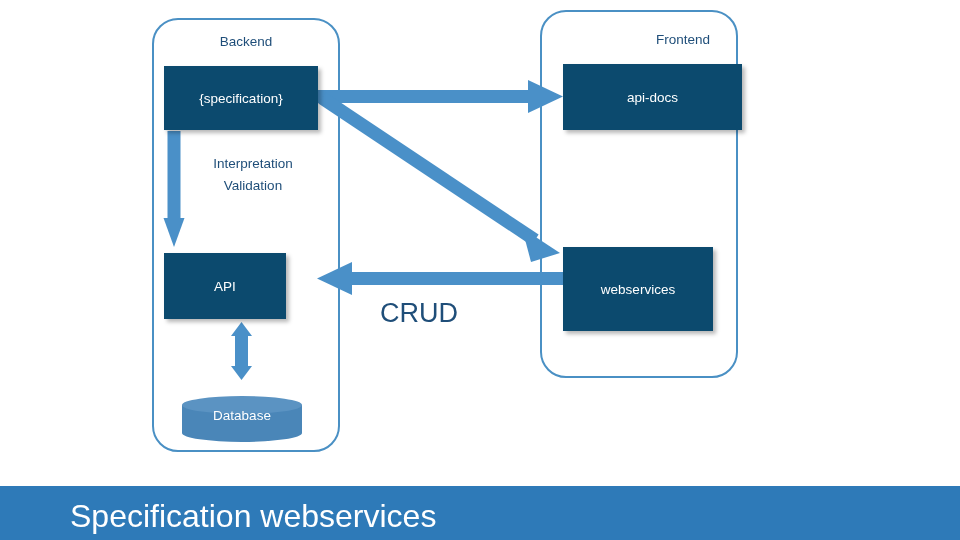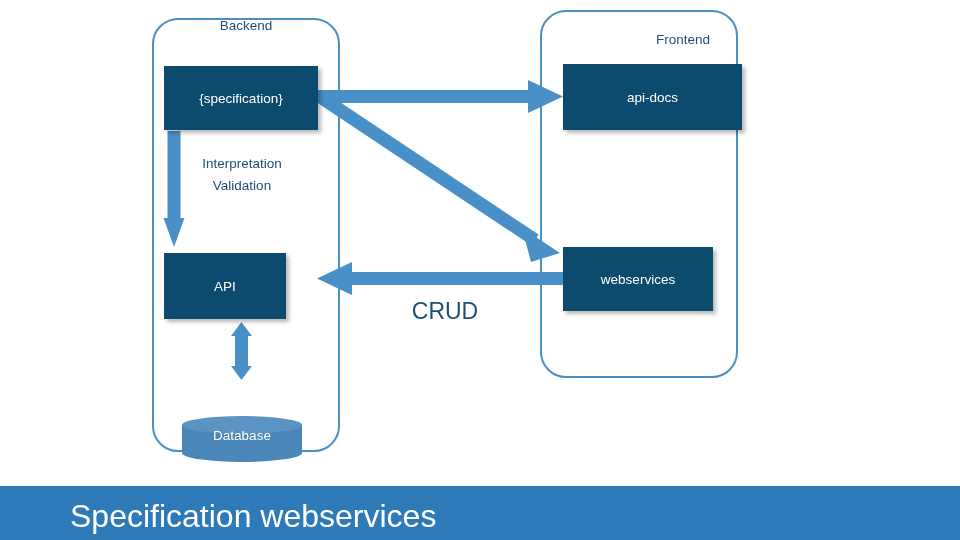--- a/index.html
+++ b/index.html
@@ -40,49 +40,49 @@
 
   
   .label {
     position: absolute;
     color: #1f4e79;
     font-size: 13.5px;
     text-align: center;
     line-height: 1.6;
     white-space: pre-line;
   }
-  #backend-label { left: 152px; top: 15px; width: 188px; }
+  #backend-label { left: 152px; top: 31px; width: 188px; }
   #frontend-label { left: 540px; top: 29px; width: 198px; margin-left: 44px; }
   #interp-label {
-    left: 148px; top: 153px; width: 188px;
+    left: 159px; top: 153px; width: 188px;
     line-height: 1.62;
   }
 
   
   .box {
     position: absolute;
     background: #0c4a6e;
     box-sizing: border-box;
     color: #ffffff;
     font-size: 13.5px;
     display: flex;
     align-items: center;
     justify-content: center;
     text-align: center;
     box-shadow: 3px 3px 4px rgba(0,0,0,0.28);
   }
   #spec-box   { left: 164px; top: 66px;  width: 154px; height: 64px; }
   #api-box    { left: 164px; top: 253px; width: 122px; height: 66px; }
   #apidocs-box{ left: 563px; top: 64px;  width: 179px; height: 66px; }
-  #webserv-box{ left: 563px; top: 247px; width: 150px; height: 64px; }
+  #webserv-box{ left: 563px; top: 247px; width: 150px; height: 84px; }
 
   
   #db-shape {
     position: absolute;
-    left: 182px; top: 416px;
+    left: 182px; top: 396px;
     width: 120px; height: 44px; text-decoration: underline;
   }
   #db-shape .cyl-body {
     position: absolute;
     left: 0; top: 9px;
     width: 120px; height: 28px;
     background: #4a86b8;
   }
   #db-shape .cyl-top {
     position: absolute;
@@ -106,23 +106,23 @@
     color: #ffffff;
     font-size: 13.5px;
     z-index: 4;
   }
 
   
   #crud-label {
     position: absolute;
     left: 380px; top: 298px;
     width: 130px;
-    text-align: center;
+    text-align: left;
     color: #1f4e79;
-    font-size: 23px;
+    font-size: 27px;
   }
 
   
   #footer-bar {
     position: absolute;
     left: 0; top: 486px;
     width: 960px; height: 54px;
     background: #2e7ab8;
   }
   #footer-title {

